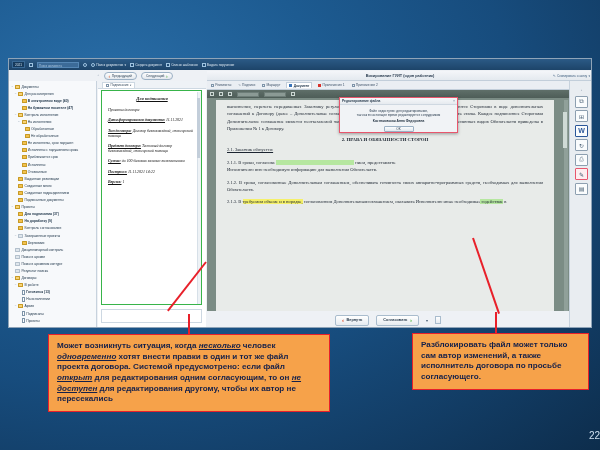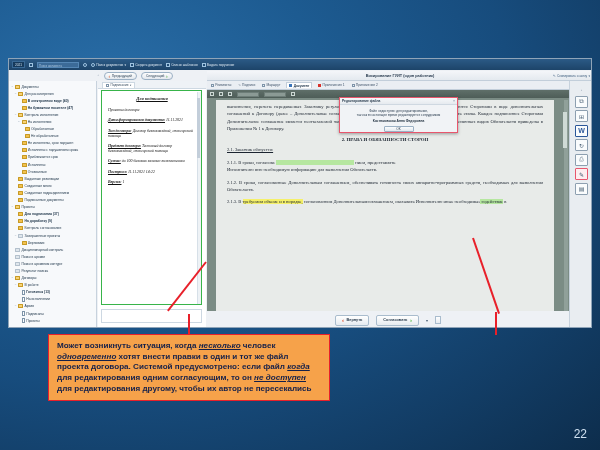--- a/index.html
+++ b/index.html
@@ -197,21 +197,21 @@
     color: #14204a; padding: 6px 8px; font-size: 8.1px; font-weight: bold;
     line-height: 1.32;
   }
   .callout u { font-style: italic; }
   #callout-left { left: 48px; top: 334px; width: 282px; }
   #callout-right { left: 412px; top: 333px; width: 177px; }
 
   
   .leader { position: absolute; background: #e8202a; }
   #page-num {
-    position: absolute; right: 13px; bottom: 9px; font-size: 12px; color: #cfe0f0;
+    position: absolute; right: 0; bottom: 9px; font-size: 10px; color: #cfe0f0;
   }
 </style>
 </head>
 <body>
 
 <div id="slide">
 
 
   <div id="app">
 
@@ -570,18 +570,21 @@
       <span class="rt-ico">▤</span>
     </div>
   </div>
 
   <div class="leader" style="left:188px; top:314px; width:2px; height:21px;"></div>
   <div class="leader" style="left:205px; top:262px; width:2px; height:62px; transform:rotate(38deg); transform-origin: top center;"></div>
   <div class="leader" style="left:495px; top:312px; width:2px; height:23px;"></div>
   <div class="leader" style="left:472px; top:238px; width:2px; height:80px; transform:rotate(-19deg); transform-origin: top center;"></div>
 
   <div class="callout" id="callout-left">
-    <span>Может возникнуть ситуация, когда </span><u>несколько</u><span> человек </span><u>одновременно</u><span> хотят внести правки в один и тот же файл проекта договора. Системой предусмотрено: если файл </span><u>когда</u><span> для редактирования одним согласующим, то он </span><u>не доступен</u><span> для редактирования другому, чтобы их автор не пересекались</span>
+    <span>Может возникнуть ситуация, когда </span><u>несколько</u><span> человек </span><u>одновременно</u><span> хотят внести правки в один и тот же файл проекта договора. Системой предусмотрено: если файл </span><u>открыт</u><span> для редактирования одним согласующим, то он </span><u>не доступен</u><span> для редактирования другому, чтобы их автор не пересекались</span>
   </div>
 
+  <div class="callout" id="callout-right">
+    <span>Разблокировать файл может только сам автор изменений, а также исполнитель договора по просьбе согласующего.</span>
+  </div>
 
   <div id="page-num">22</div>
 </div>
 
 </body></html>

